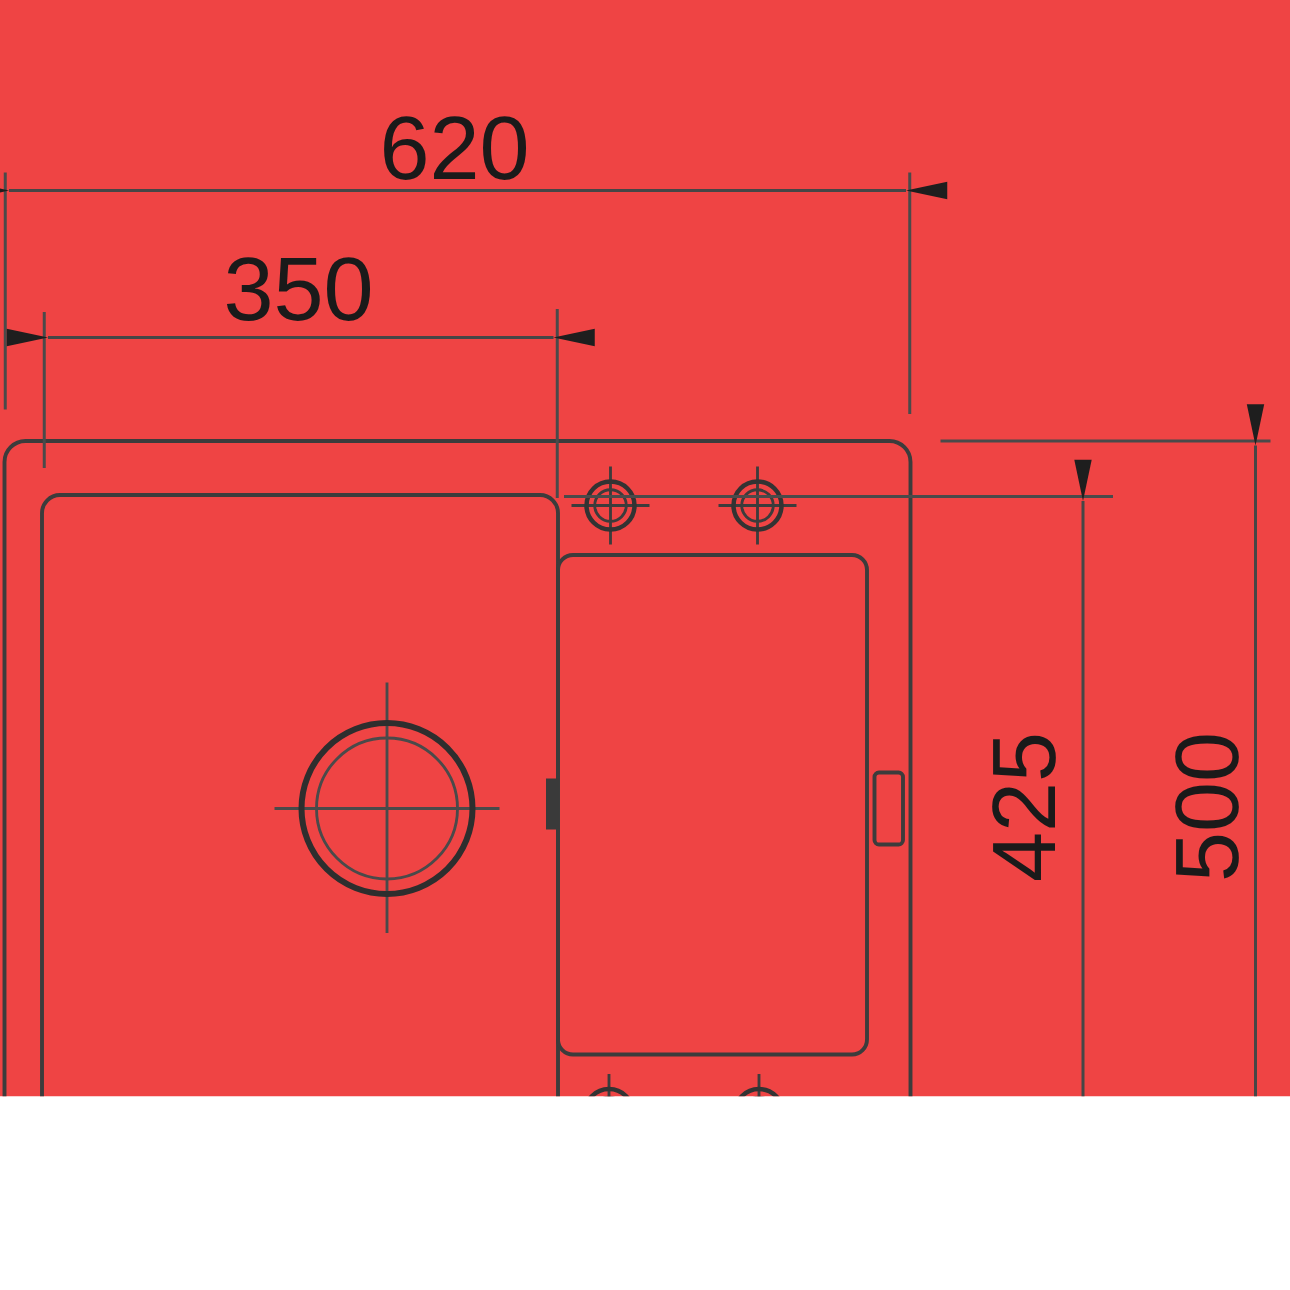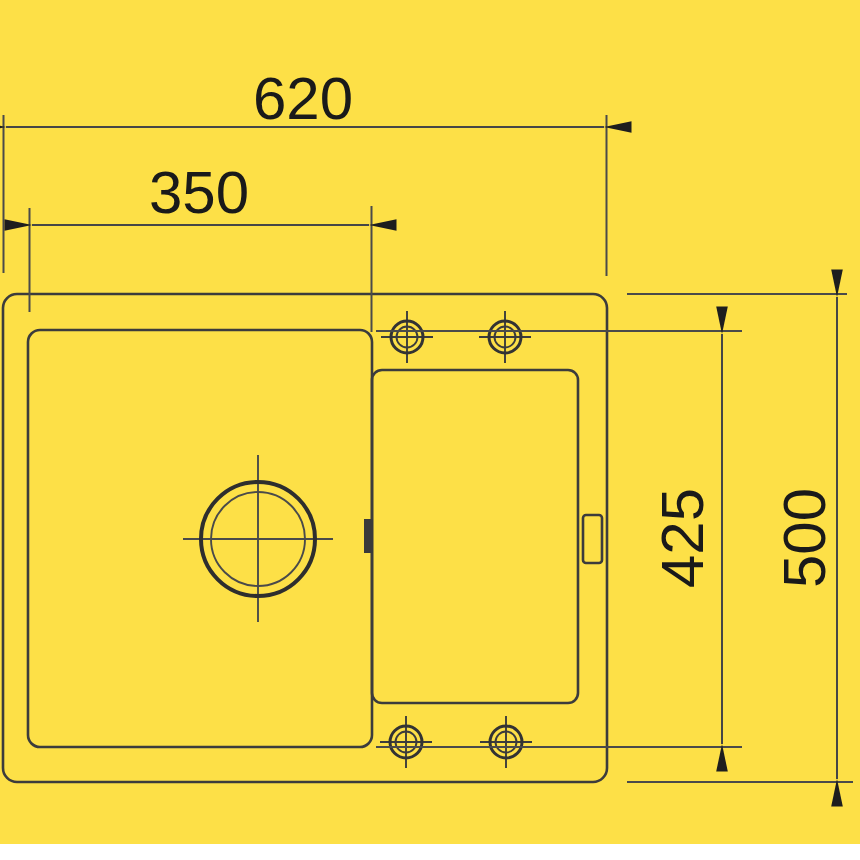--- a/index.html
+++ b/index.html
@@ -1,19 +1,19 @@
 <!DOCTYPE html>
 <html><head>
 <meta charset="utf-8">
 <style>
   html,body{margin:0;padding:0;background:#ffffff;}
   .stage{
     position:relative;
-    width:860px;height:844px;
-    background:#fde047;
+    width:860px;height:731px;
+    background:#ef4444;
     font-family:"Liberation Sans","DejaVu Sans",sans-serif;
     overflow:hidden;
   }
   svg{display:block;}
   .obj-line{fill:none;stroke:#3c3c3c;stroke-width:2.6;}
   .obj-thick{fill:none;stroke:#2e2e2e;stroke-width:4;}
   .obj-thin{fill:none;stroke:#4a4a4a;stroke-width:1.9;}
   .hole-outer{fill:none;stroke:#333333;stroke-width:3;}
   .hole-inner{fill:none;stroke:#3c3c3c;stroke-width:1.9;}
   .dim-line{fill:none;stroke:#464646;stroke-width:2;}

